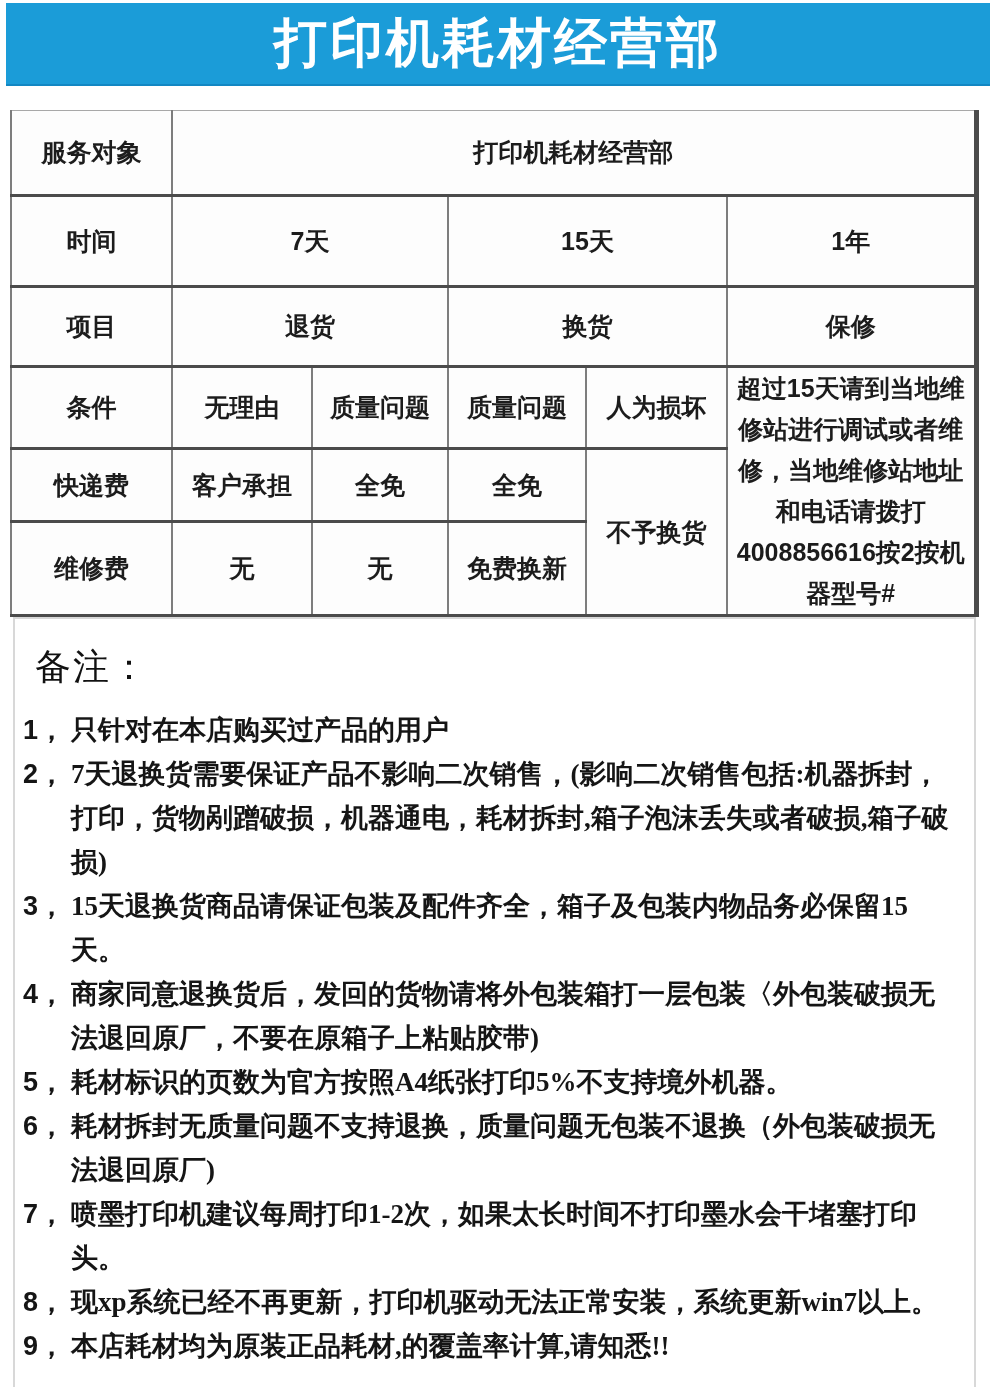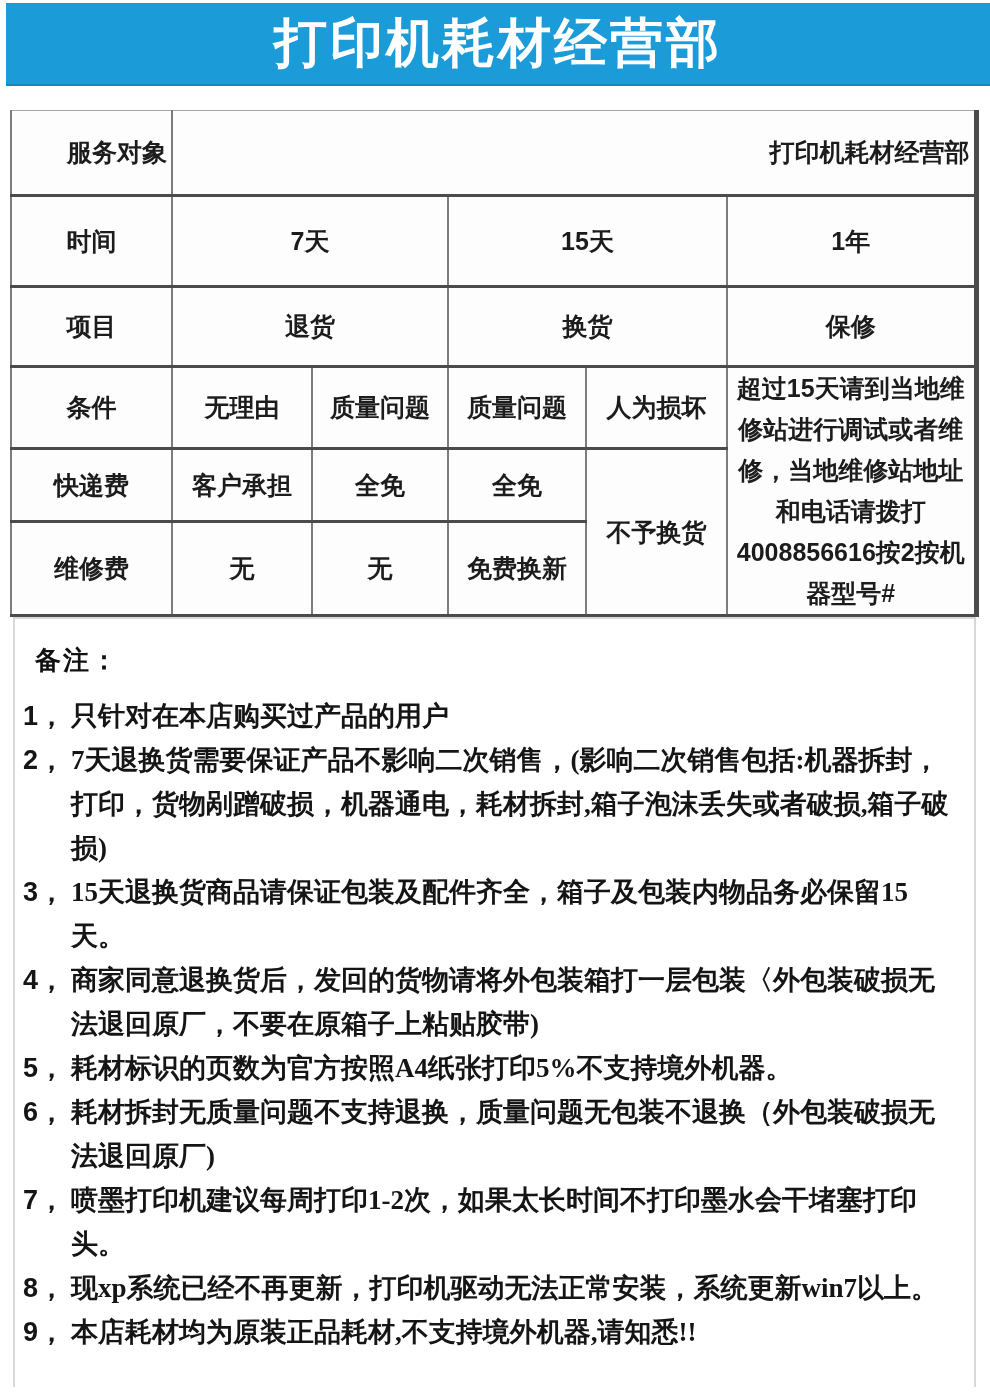--- a/index.html
+++ b/index.html
@@ -12,29 +12,29 @@
     display:flex; align-items:center; justify-content:center; }
   .header-title { font-size:53px; font-weight:bold; color:#ffffff; letter-spacing:3px; }
 
   
   table.policy { border-collapse:collapse; table-layout:fixed;
     width:965px; margin:24px 0 0 10px; background:#fdfdfd;
     border:1px solid #a8a8a8; border-right:5px solid #4b4b4b; border-bottom:3px solid #4b4b4b; }
   table.policy td { border:2px solid #7d7d7d; border-top:3px solid #4b4b4b;
     text-align:center; vertical-align:middle;
     font-size:25px; font-weight:600; color:#1c1c1c; padding:0 4px; }
-  table.policy tr.r1 td { border-top:1px solid #a8a8a8;text-align:right; }
+  table.policy tr.r1 td { border-top:1px solid #a8a8a8; }
   td.warranty { text-align:left; padding:8px 12px 8px 14px;
     font-size:25px; line-height:41px;margin-left:48px; }
 
   
   .notes-box { width:963px; height:770px; margin-left:13px;
     border:2px solid #d8d8d8; border-bottom:none;
     padding:18px 18px 0 8px; overflow:hidden; background:#ffffff; }
-  .notes-heading { font-size:26px; font-weight:bold; color:#111;
+  .notes-heading { font-size:36px; font-weight:normal; color:#111;
     margin:6px 0 16px 12px; letter-spacing:2px; }
   .note-item { display:flex; font-size:27px; line-height:44px; font-weight:600; color:#151515; }
   .note-num  { flex:0 0 48px; }
   .note-text { flex:1;font-family:Liberation Serif, serif; }
 </style>
 </head>
 <body>
 
 <div class="page">
 
@@ -122,18 +122,18 @@
     <div class="note-item">
       <span class="note-num">7，</span>
       <span class="note-text">喷墨打印机建议每周打印1-2次，如果太长时间不打印墨水会干堵塞打印头。</span>
     </div>
     <div class="note-item">
       <span class="note-num">8，</span>
       <span class="note-text">现xp系统已经不再更新，打印机驱动无法正常安装，系统更新win7以上。</span>
     </div>
     <div class="note-item">
       <span class="note-num">9，</span>
-      <span class="note-text">本店耗材均为原装正品耗材,不支持境外机器,请知悉!!</span>
+      <span class="note-text">本店耗材均为原装正品耗材,的覆盖率计算,请知悉!!</span>
     </div>
 
   </div>
 
 </div>
 
 </body></html>

